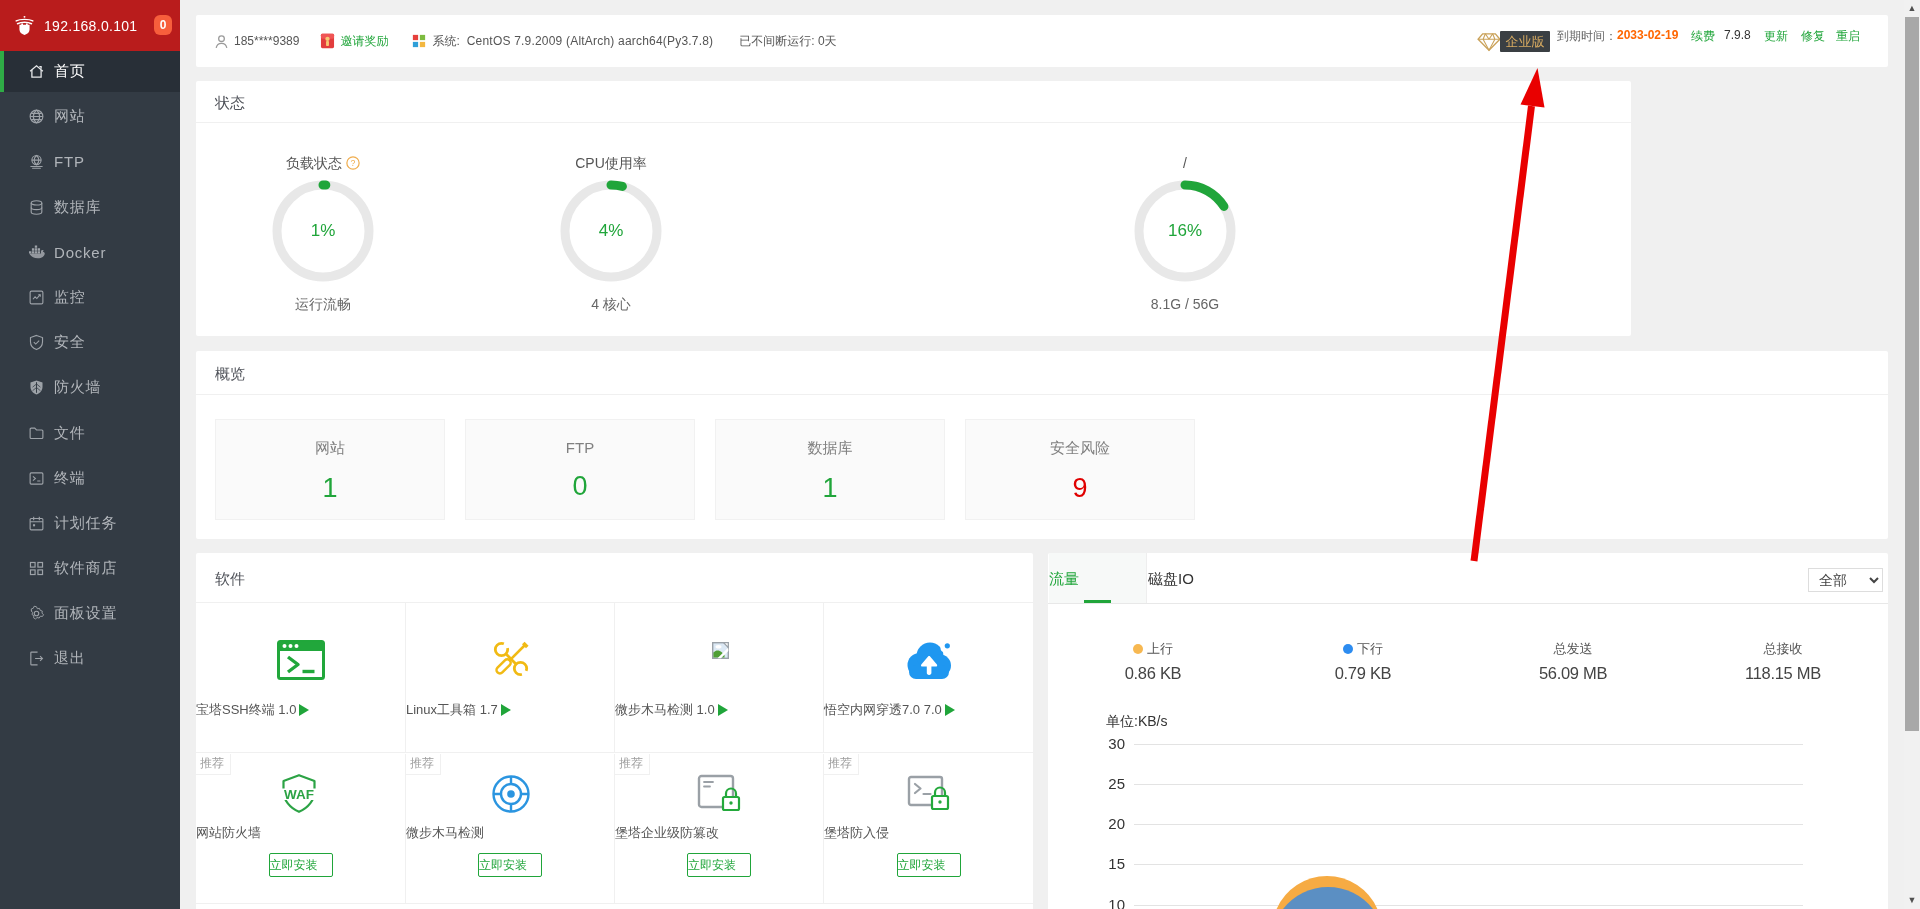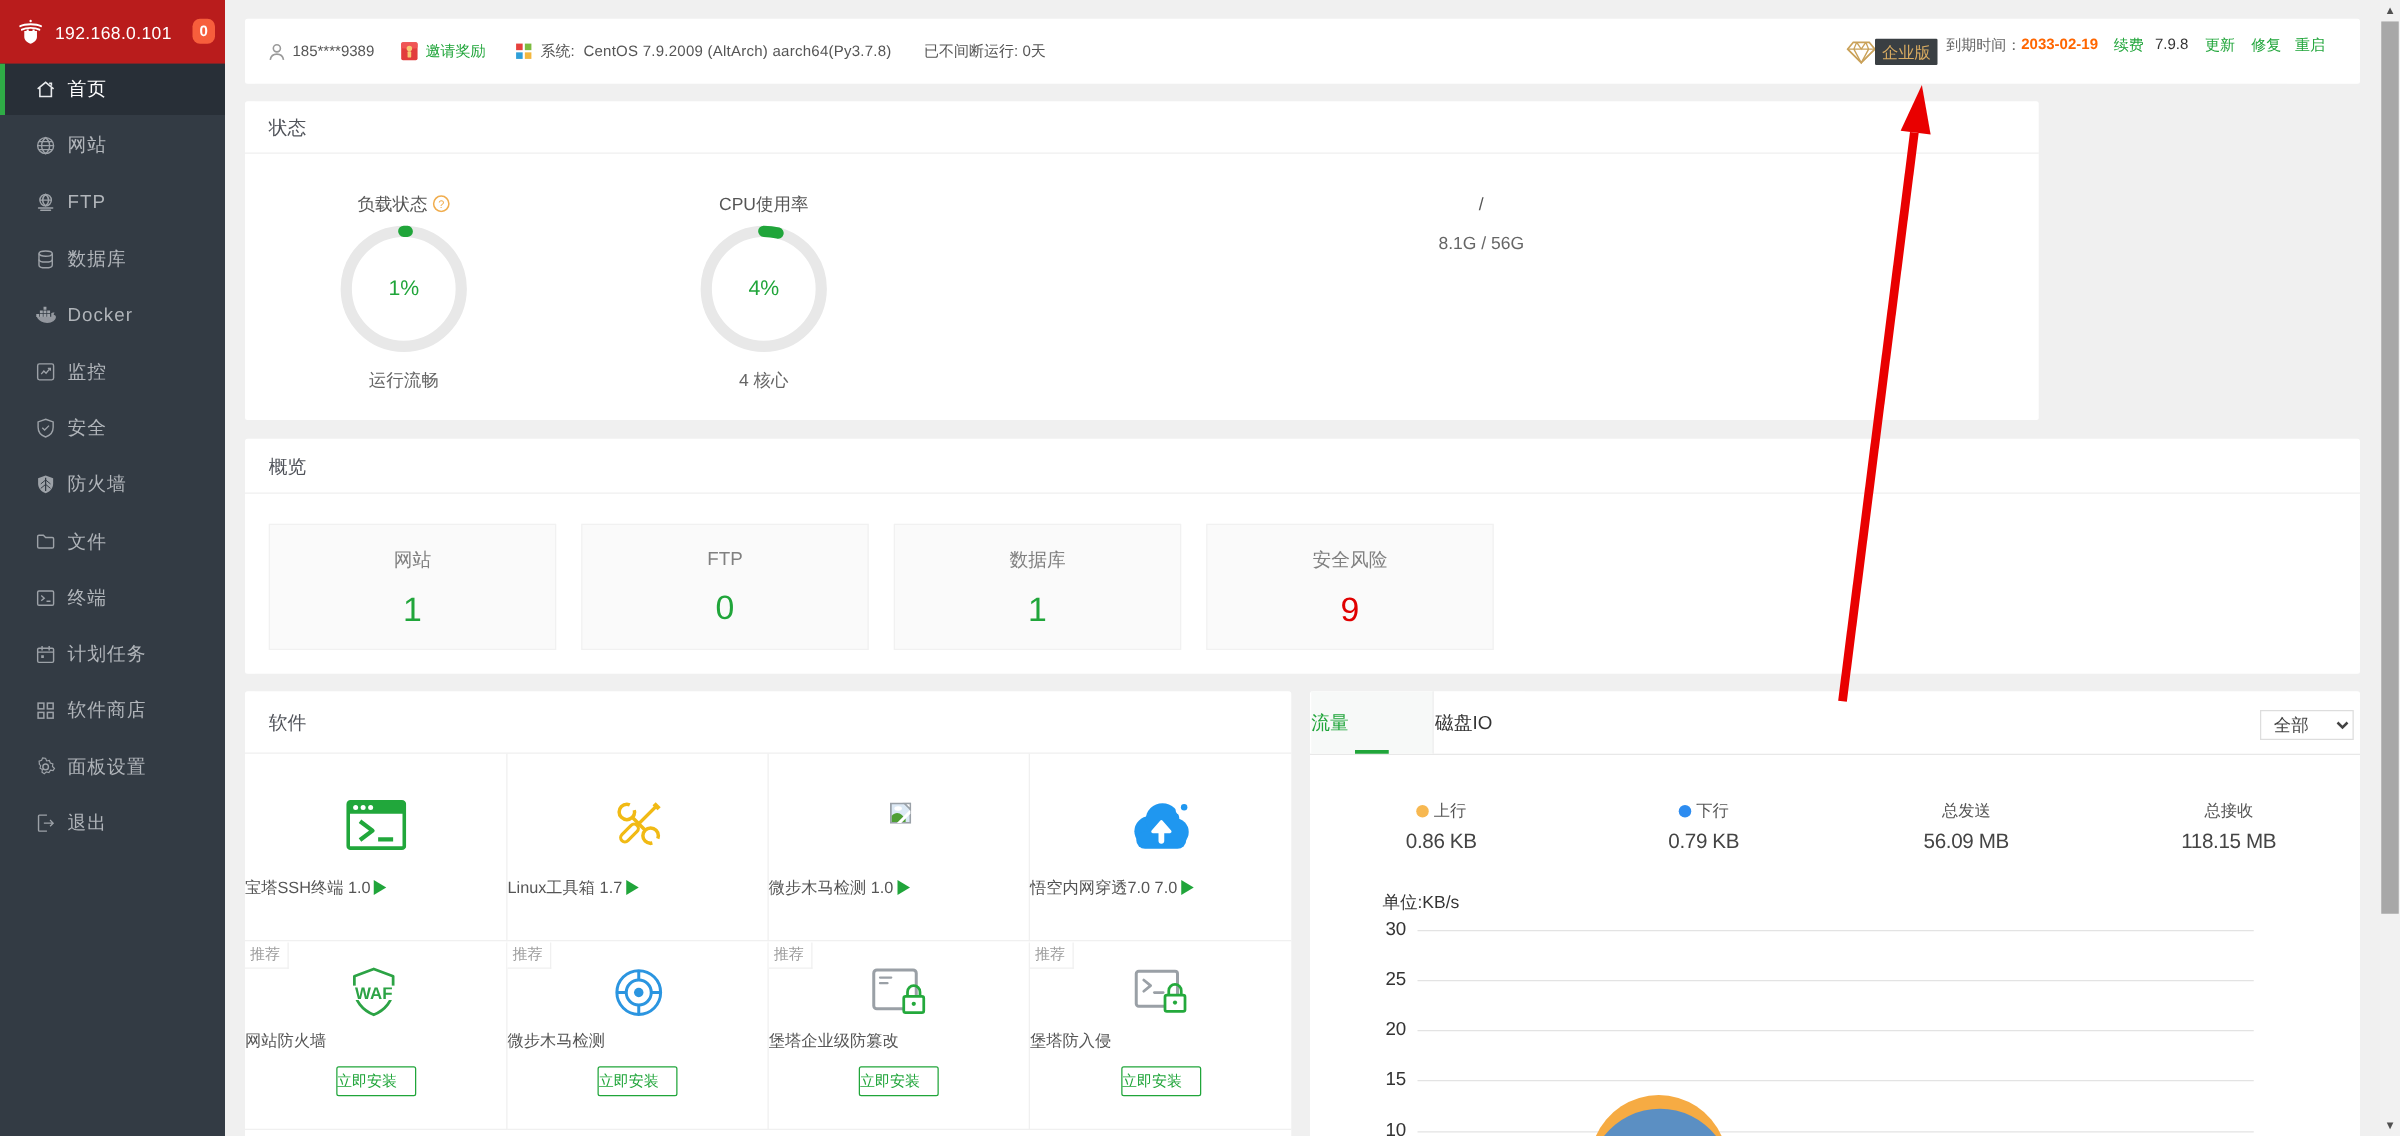--- a/index.html
+++ b/index.html
@@ -196,20 +196,24 @@
 <div class="gauge" style="left:305px;top:71px">
 <div class="glabel">CPU使用率</div>
 <div class="gcir"><svg width="102" height="102">
             <circle cx="51" cy="51" r="46" fill="none" stroke="#e8e8e8" stroke-width="9"></circle>
             <circle cx="51" cy="51" r="46" fill="none" stroke="#20a53a" stroke-width="9" stroke-linecap="round" stroke-dasharray="11.6 278" transform="rotate(-90 51 51)"></circle>
           </svg><div class="gval">4%</div></div>
 <div class="gsub">4 核心</div>
 </div>
 <div class="gauge" style="left:879px;top:71px">
 <div class="glabel">/</div>
+<div class="gcir"><svg width="102" height="102">
+            <circle cx="51" cy="51" r="46" fill="none" stroke="#e8e8e8" stroke-width="9"></circle>
+            <circle cx="51" cy="51" r="46" fill="none" stroke="#20a53a" stroke-width="9" stroke-linecap="round" stroke-dasharray="46.3 243" transform="rotate(-90 51 51)"></circle>
+          </svg><div class="gval">16%</div></div>
 <div class="gsub">8.1G / 56G</div>
 </div>
 </div>
 
 <div class="card" id="overview" style="left:196px;top:351px;width:1692px;height:188px">
 <div class="ctitle" style="height:44px;line-height:46px">概览</div>
 <div class="obox" style="left:19px">
         <div class="ol">网站</div>
         <div class="on">1</div>
       </div>

